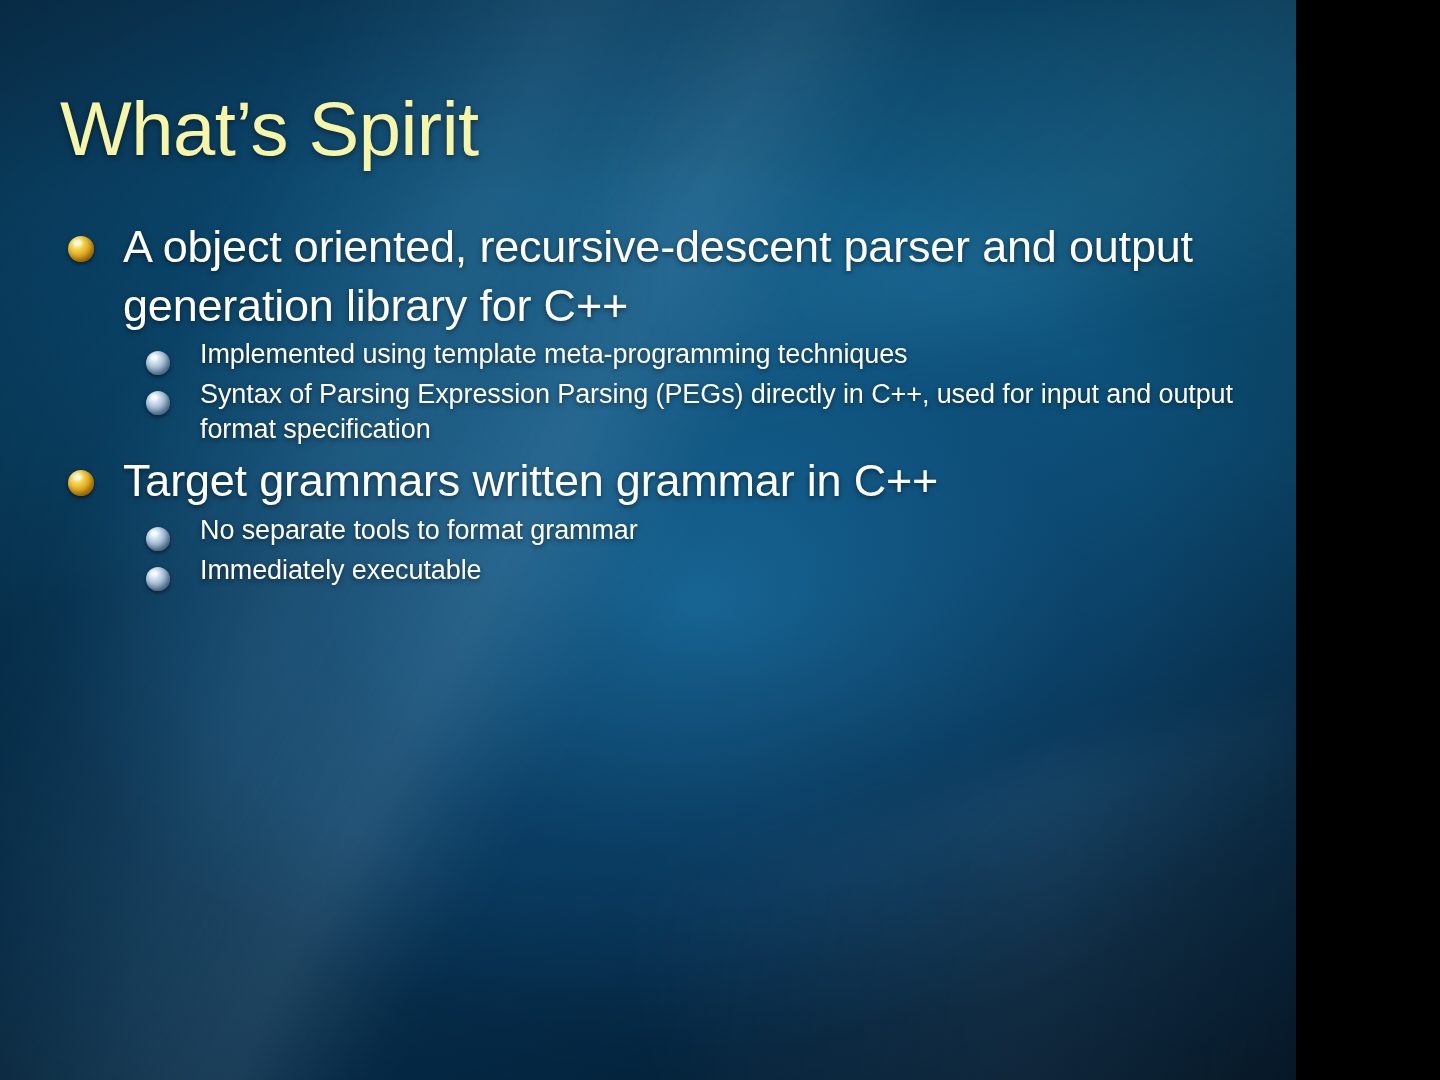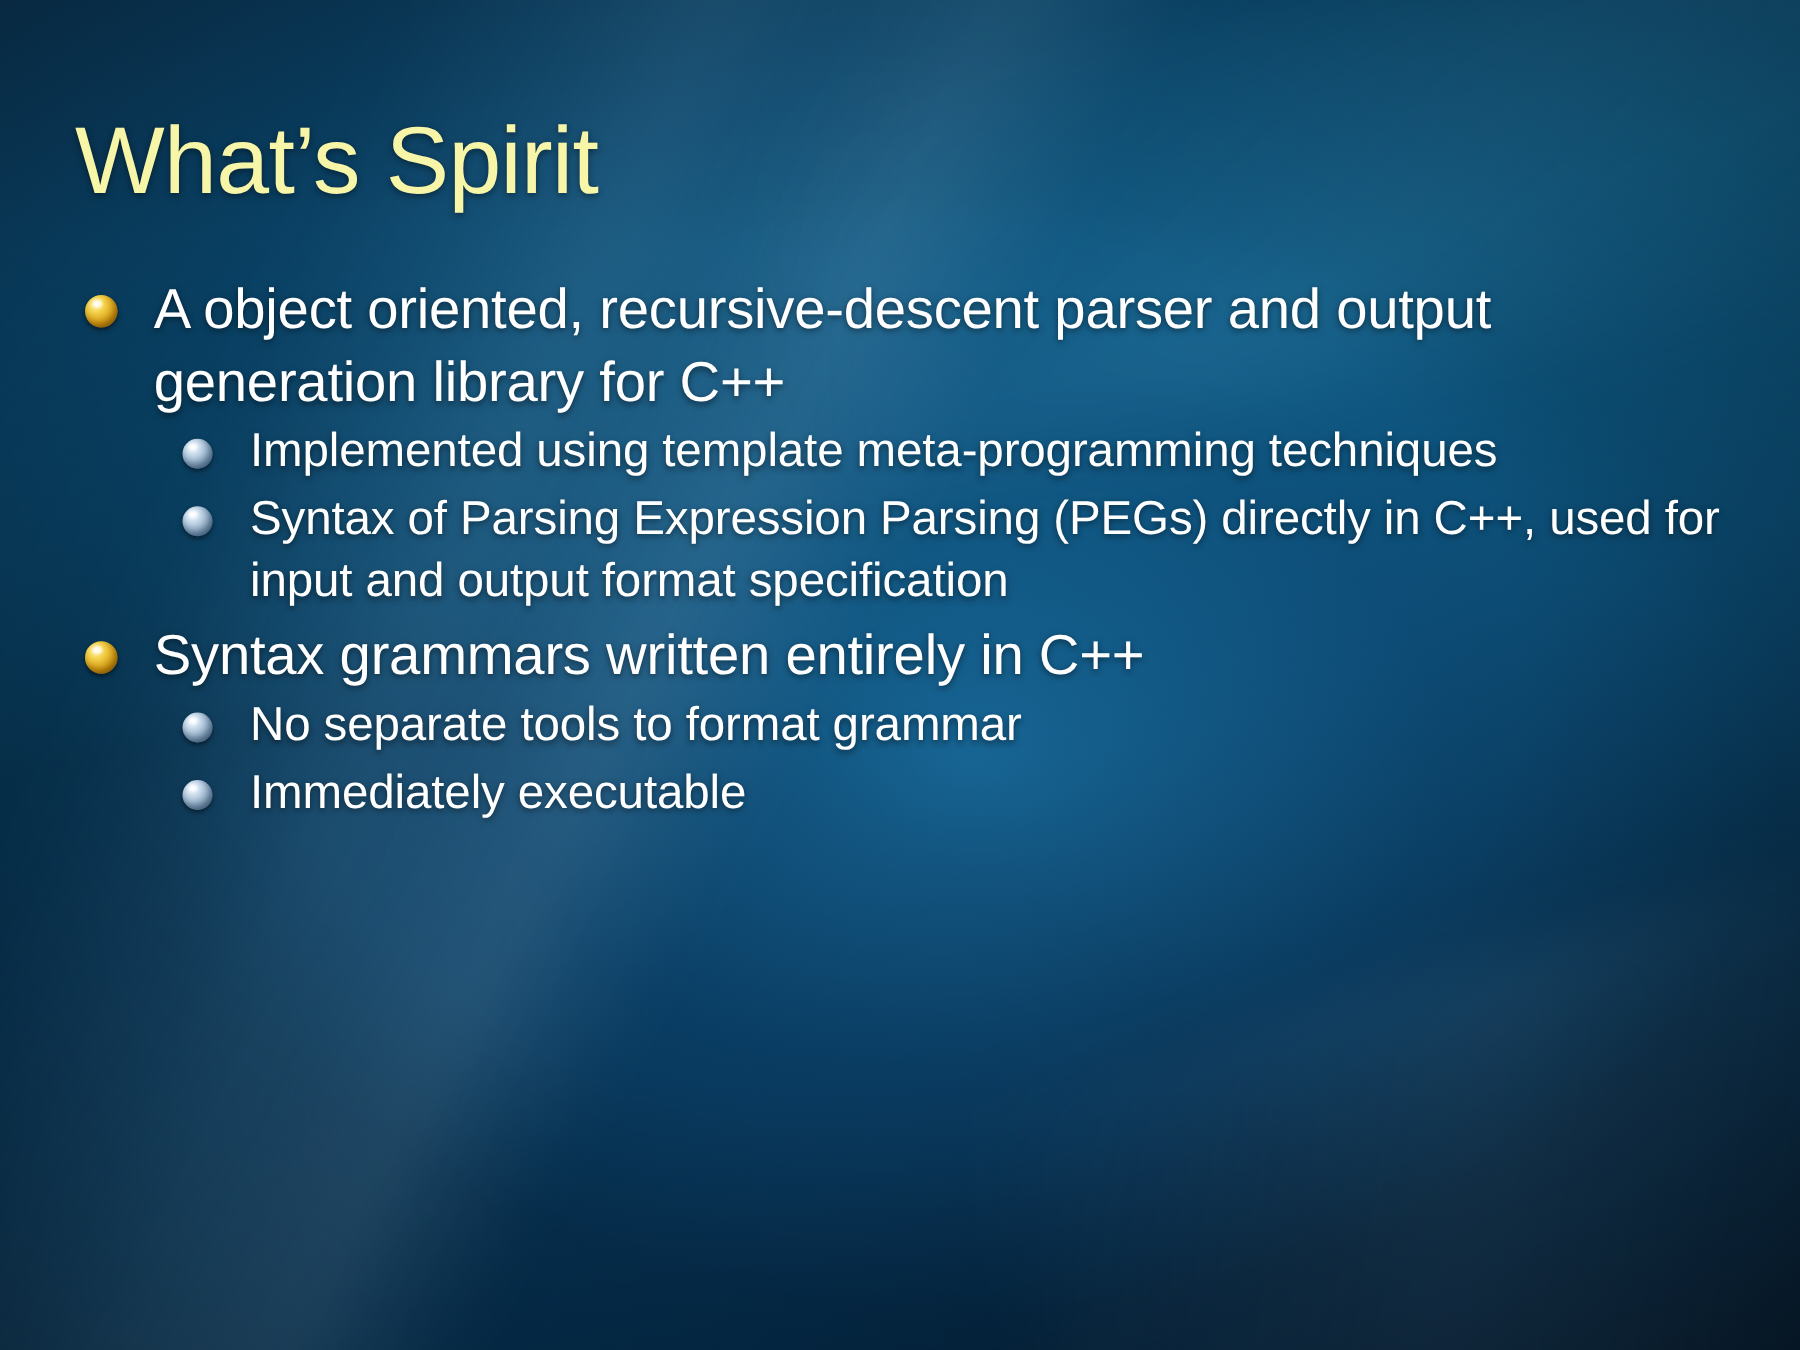--- a/index.html
+++ b/index.html
@@ -2,21 +2,21 @@
 <html><head>
 <meta charset="utf-8">
 <style>
   html, body {
     margin: 0;
     padding: 0;
     background: #000;
   }
   .slide {
     position: relative;
-    width: 1440px;
+    width: 1296px;
     height: 1080px;
     overflow: hidden;
     font-family: "Liberation Sans", sans-serif;
     background:
       radial-gradient(ellipse 900px 620px at 54% 56%, rgba(36,140,200,0.55) 0%, rgba(20,95,150,0.30) 42%, rgba(8,48,84,0.05) 72%, rgba(0,0,0,0) 100%),
       radial-gradient(ellipse 1400px 900px at 20% 100%, rgba(5,50,85,0.85) 0%, rgba(3,28,52,0.6) 55%, rgba(0,0,0,0) 100%),
       linear-gradient(160deg, #0b3b5e 0%, #0a4a72 18%, #0d5a82 38%, #0b4a70 58%, #07304d 78%, #04192c 100%);
   }
   
   .streak {
@@ -97,21 +97,21 @@
   }
 
   li.l1 {
     font-size: 45px;
     line-height: 1.30;
     padding-left: 63px;
     margin-bottom: 2px;
     letter-spacing: -0.2px;
   }
   li.l2 {
-    font-size: 38px;
+    font-size: 27px;
     line-height: 1.30;
     padding-left: 58px;
     margin-bottom: 5px;
     letter-spacing: -0.1px;
   }
 
   .bullet {
     position: absolute;
     border-radius: 50%;
     display: block;
@@ -174,21 +174,21 @@
           <span class="txt">Implemented using template meta-programming techniques</span>
         </li>
         <li class="l2">
           <span class="bullet bullet-blue"></span>
           <span class="txt">Syntax of Parsing Expression Parsing (PEGs) directly in C++, used for input and output format specification</span>
         </li>
       </ul>
 
       <li class="l1">
         <span class="bullet bullet-gold"></span>
-        <span class="txt">Syntax grammars written entirely in C++</span>
+        <span class="txt">Target grammars written grammar in C++</span>
       </li>
 
       <ul class="lvl2">
         <li class="l2">
           <span class="bullet bullet-blue"></span>
           <span class="txt">No separate tools to format grammar</span>
         </li>
         <li class="l2">
           <span class="bullet bullet-blue"></span>
           <span class="txt">Immediately executable</span>

